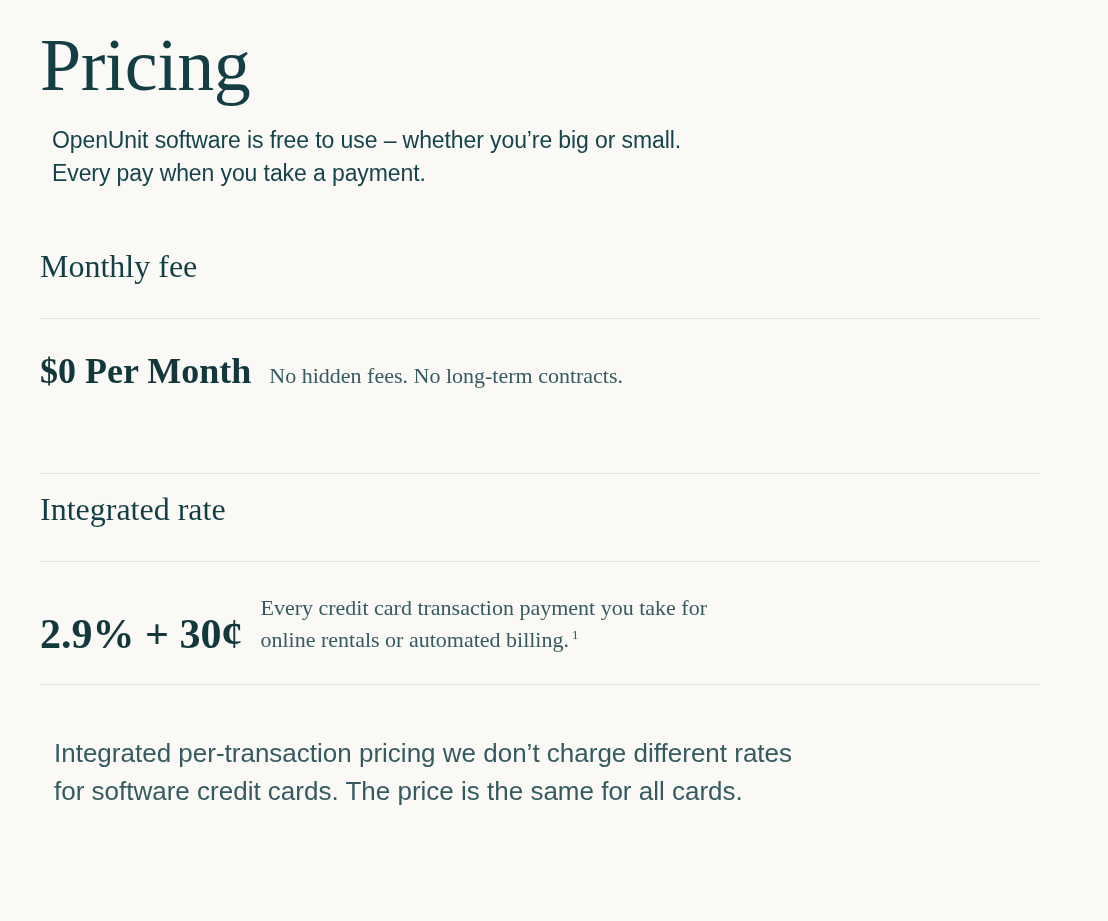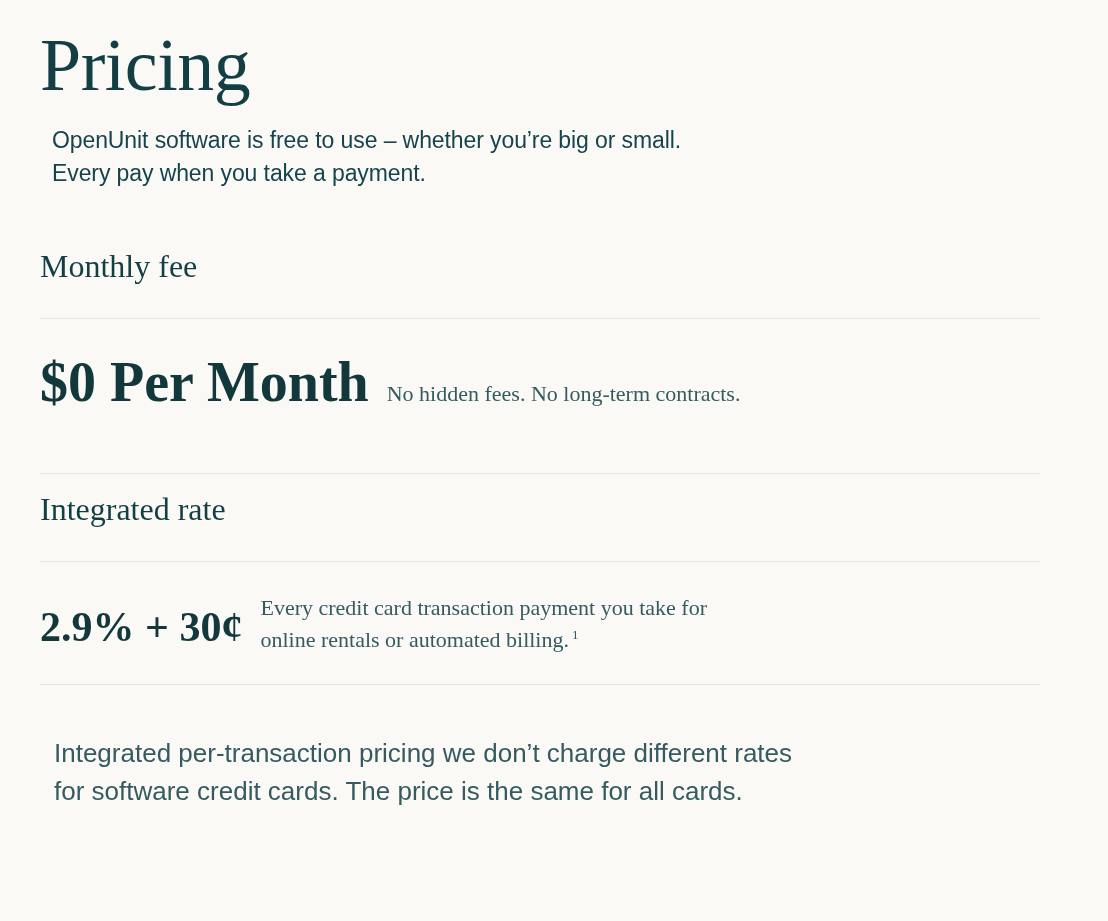--- a/index.html
+++ b/index.html
@@ -73,27 +73,27 @@
     margin: 0;
   }
 
   .rate-row {
     display: flex;
     align-items: baseline;
     padding: 34px 0 0 0;
     min-height: 62px;
   }
   .rate-row.tall {
-    align-items: center;
+    align-items: flex-end;
     padding-top: 30px;
   }
 
   .rate-price {
     font-family: "Liberation Serif", "DejaVu Serif", serif;
-    font-size: 56px;
+    font-size: 36px;
     line-height: 1.05;
     font-weight: 700;
     color: #12383c;
     white-space: nowrap;
     flex: 0 0 auto;
   }
   .rate-price.secondary {
     font-size: 42px;
     padding-top: 6px;
   }

